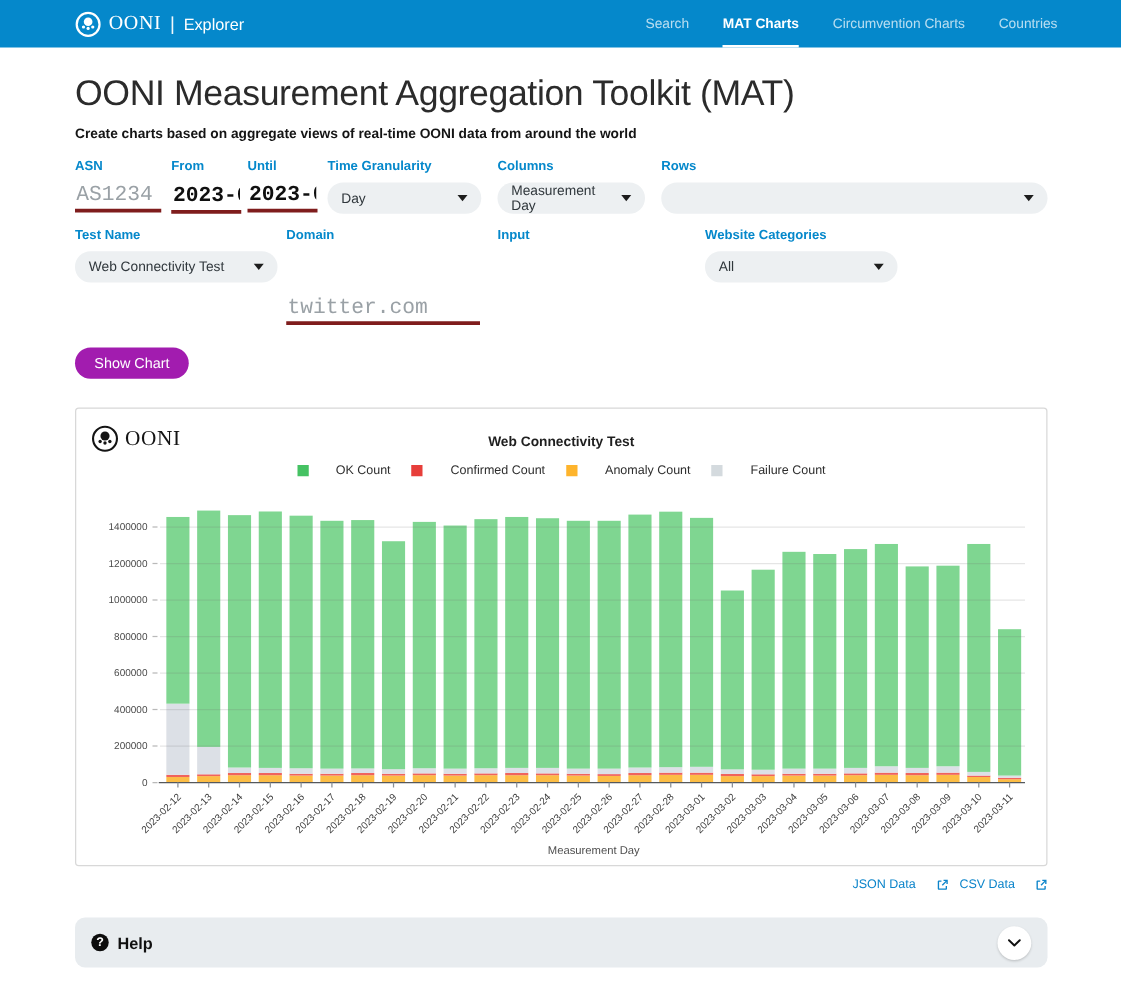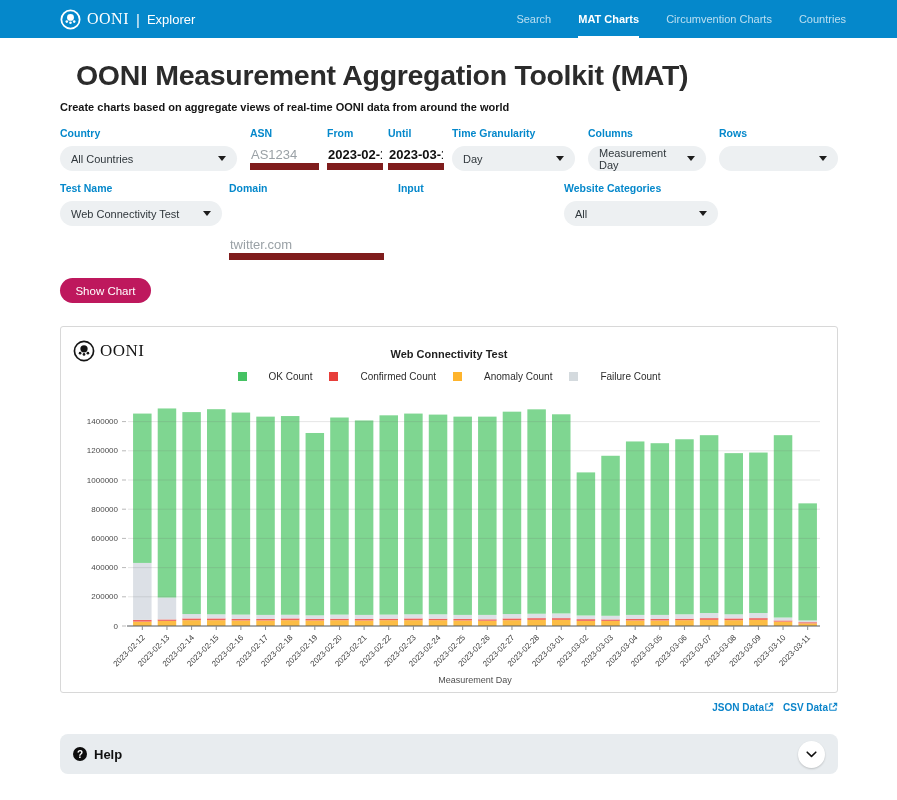--- a/index.html
+++ b/index.html
@@ -14,52 +14,52 @@
   .wordmark{font-family:"Liberation Serif",serif;font-weight:400;letter-spacing:.5px;}
   .brand .wordmark{font-size:16px;}
   .brand .divider{font-weight:300;font-size:15px;opacity:.95;margin:0 1px;}
   .brand .product{font-size:13px;font-weight:400;}
   .nav{display:flex;gap:27px;align-items:center;height:38px;}
   .nav-item{color:rgba(255,255,255,.72);font-size:11px;cursor:pointer;height:38px;display:flex;align-items:center;
             box-sizing:border-box;border-bottom:2px solid transparent;padding-top:2px;}
   .nav-item.active{color:#fff;font-weight:700;border-bottom-color:#fff;}
 
   .main{width:778px;margin-left:60px;}
-  .page-title{font-size:28.5px;font-weight:700;color:#2b2b2b;margin:21px 16px 0;letter-spacing:-.3px;}
+  .page-title{font-size:28.5px;font-weight:400;color:#2b2b2b;margin:21px 0 0;letter-spacing:-.3px;}
   .subtitle{font-size:11px;font-weight:700;color:#141414;margin-top:9px;}
 
   
   .filters{margin-top:14px;}
   .frow{display:flex;margin-top:11px;}
   .ffield{display:flex;flex-direction:column;}
   .flabel{font-size:10.5px;font-weight:700;color:#0588cb;margin-bottom:7px;}
   .select{height:25px;background:#edf0f2;border-radius:13px;display:flex;align-items:center;justify-content:space-between;
           padding:0 11px;font-size:11px;color:#30373c;cursor:pointer;box-sizing:border-box;}
   .caret{width:0;height:0;border-left:4px solid transparent;border-right:4px solid transparent;border-top:5px solid #1d1d1d;flex:none;margin-left:6px;}
-  input.uline{height:24px;border:none;border-bottom:7px solid #7f1d1d;font-size:13px;color:#222;outline:none;
-              padding:0 1px;background:transparent;font-family:Liberation Sans, sans-serif;box-sizing:border-box;width:100%;}
+  input.uline{height:24px;border:none;border-bottom:3px solid #7f1d1d;font-size:17px;color:#222;outline:none;
+              padding:0 1px;background:transparent;font-family:Liberation Mono, monospace;box-sizing:border-box;width:100%;}
   input.datev{font-weight:700;color:#101010;}
   ::placeholder{color:#9aa1a6;opacity:1;}
 
-  .show-chart{margin-top:18px;width:91px;height:25px;border:none;border-radius:13px;background:#be185d;color:#fff;
+  .show-chart{margin-top:18px;width:91px;height:25px;border:none;border-radius:13px;background:#a21caf;color:#fff;
               font-size:11.5px;cursor:pointer;font-family:inherit;}
 
   
   .chart-card{margin-top:23px;border:1px solid #d8d8d8;border-radius:3px;position:relative;padding-bottom:6px;background:#fff;}
   .watermark{position:absolute;left:12px;top:13px;display:flex;align-items:center;gap:5px;color:#141414;}
   .watermark .logo-ic{width:22px;height:22px;display:block;}
   .watermark .wordmark{font-size:17px;}
   .chart-title{text-align:center;padding-top:21px;font-size:11px;font-weight:700;color:#1f1f1f;}
   .legend{display:flex;justify-content:center;gap:17px;margin-top:11px;}
   .legend-item{display:flex;align-items:center;gap:22px;font-size:10px;color:#2d2d2d;}
   .swatch{width:9px;height:9px;display:inline-block;flex:none;}
   svg.chart{display:block;margin:4px auto 0;font-family:"Liberation Sans",sans-serif;}
 
   .links-row{display:flex;justify-content:flex-end;gap:9px;margin-top:9px;align-items:center;}
-  .dlink{display:flex;align-items:flex-start;gap:0;color:#0b84ca;font-size:10px;font-weight:700;cursor:pointer;text-decoration:none;}
+  .dlink{display:flex;align-items:center;gap:16px;color:#0b84ca;font-size:10px;font-weight:400;cursor:pointer;text-decoration:none;}
   .ext-ic{width:10px;height:10px;display:block;}
 
   .help-bar{margin-top:21px;height:40px;background:#e8ecef;border-radius:8px;display:flex;align-items:center;
             justify-content:space-between;padding:0 13px;box-sizing:border-box;}
   .help-left{display:flex;align-items:center;gap:7px;}
   .q-icon{width:14px;height:14px;border-radius:50%;background:#0d0d0d;color:#fff;font-size:10px;font-weight:700;
           display:flex;align-items:center;justify-content:center;}
   .help-label{font-size:13px;font-weight:700;color:#101010;}
   .chev-btn{width:27px;height:27px;border-radius:50%;background:#fff;border:none;display:flex;align-items:center;
             justify-content:center;cursor:pointer;box-shadow:0 1px 2px rgba(0,0,0,.18);}
@@ -87,32 +87,25 @@
       <a class="nav-item">Countries</a>
     </div>
 </div>
 
 <div class="main">
   <h1 class="page-title">OONI Measurement Aggregation Toolkit (MAT)</h1>
   <div class="subtitle">Create charts based on aggregate views of real-time OONI data from around the world</div>
 
   <div class="filters">
     <div class="frow">
-      <div class="ffield" style="width:177px;margin-right:13px;">
-        <span class="flabel">Country</span>
-        <div class="select">
-          <span>All Countries</span>
-          <span class="caret"></span>
-        </div>
-      </div>
       <div class="ffield" style="width:69px;margin-right:8px;">
         <span class="flabel">ASN</span>
         <input class="uline" placeholder="AS1234" style="">
       </div>
-      <div class="ffield" style="width:56px;margin-right:5px;">
+      <div class="ffield" style="width:56px;margin-right:5px;justify-content:space-between;">
         <span class="flabel">From</span>
         <input class="uline datev" value="2023-02-12" style="">
       </div>
       <div class="ffield" style="width:56px;margin-right:8px;">
         <span class="flabel">Until</span>
         <input class="uline datev" value="2023-03-12" style="">
       </div>
       <div class="ffield" style="width:123px;margin-right:13px;">
         <span class="flabel">Time Granularity</span>
         <div class="select">

